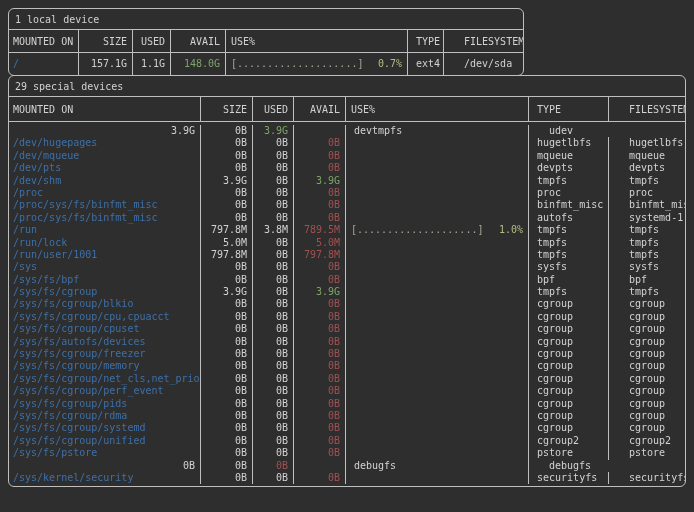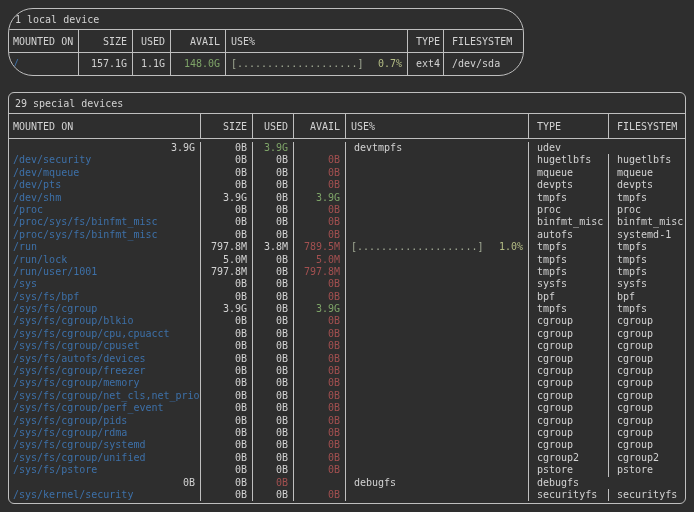--- a/index.html
+++ b/index.html
@@ -21,41 +21,41 @@
     color:var(--text);
   }
   .screen{position:relative;width:694px;height:512px;}
   .tbl{
     position:absolute;
     border:1px solid var(--border);
     border-radius:6px;
     background:var(--background);
     overflow:hidden;
   }
-  .t1{left:8px;top:8px;width:516px;border-radius:25px;}
-  .t2{left:8px;top:92px;width:678px;}
+  .t1{left:8px;top:8px;width:516px;}
+  .t2{left:8px;top:75px;width:678px;}
   .title{
     height:21px;
     line-height:21px;
     padding-left:6px;
     border-bottom:1px solid var(--border);
     white-space:nowrap;
   }
   .hrow,.row{display:grid;white-space:nowrap;}
   .t1 .hrow,.t1 .row{grid-template-columns:70px 54px 38px 55px 182px 36px 1fr;}
   .t2 .hrow,.t2 .row{grid-template-columns:192px 52px 41px 52px 183px 80px 1fr;}
   .hrow{border-bottom:1px solid var(--border);}
   .t1 .hrow{height:23px;line-height:23px;}
   .t2 .hrow{height:25px;line-height:25px;}
   .t1 .row{height:22px;line-height:22px;}
   .t2 .row{height:12.4px;line-height:12.4px;}
   .t1 .body{padding:0;}
   .t2 .body{padding:3px 0 2px 0;}
   .cell{border-right:1px solid var(--border);padding:0 5px 0 4px;overflow:hidden;}
-  .cell:last-child{border-right:none;}
+  .cell:last-child{border-right:none;margin-left:12px;}
   .cell.num{text-align:right;padding-right:5px;}
   .cell.usecell{display:flex;justify-content:space-between;padding:0 5px;}
   .cell.typecell,.cell.fscell{padding-left:8px;}
   .h.usecell{display:block;text-align:left;}
   .path{color:var(--path-blue);}
   .avail-green{color:var(--avail-green);}
   .avail-red{color:var(--avail-red);}
   .bar{color:var(--usage-bar);}
   .pct{color:var(--usage-pct);}
 </style>
@@ -105,21 +105,21 @@
     <div class="body">
         <div class="row">
           <div class="cell num">3.9G</div>
           <div class="cell num">0B</div>
           <div class="cell num avail-green">3.9G</div>
           <div class="cell usecell"></div>
           <div class="cell typecell">devtmpfs</div>
           <div class="cell fscell">udev</div>
         </div>
         <div class="row">
-          <div class="cell mntcell"><span class="path">/dev/security</span></div>
+          <div class="cell mntcell"><span class="path">/dev/hugepages</span></div>
           <div class="cell num">0B</div>
           <div class="cell num">0B</div>
           <div class="cell num avail-red">0B</div>
           <div class="cell usecell"></div>
           <div class="cell typecell">hugetlbfs</div>
           <div class="cell fscell">hugetlbfs</div>
         </div>
         <div class="row">
           <div class="cell mntcell"><span class="path">/dev/mqueue</span></div>
           <div class="cell num">0B</div>

